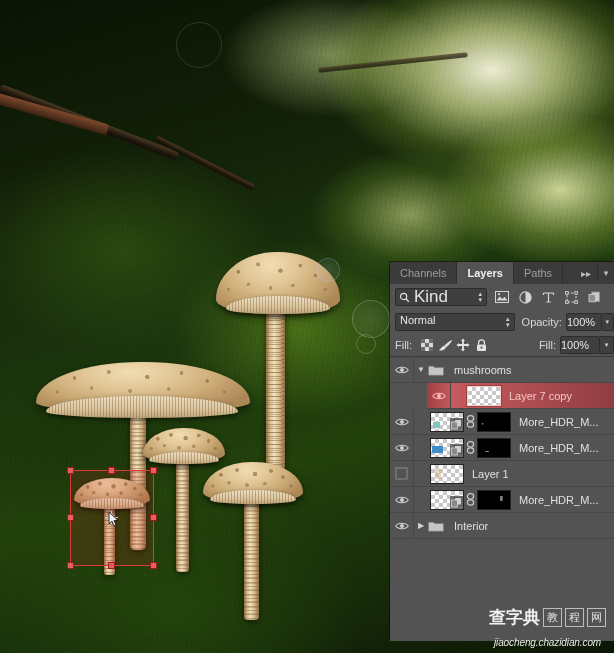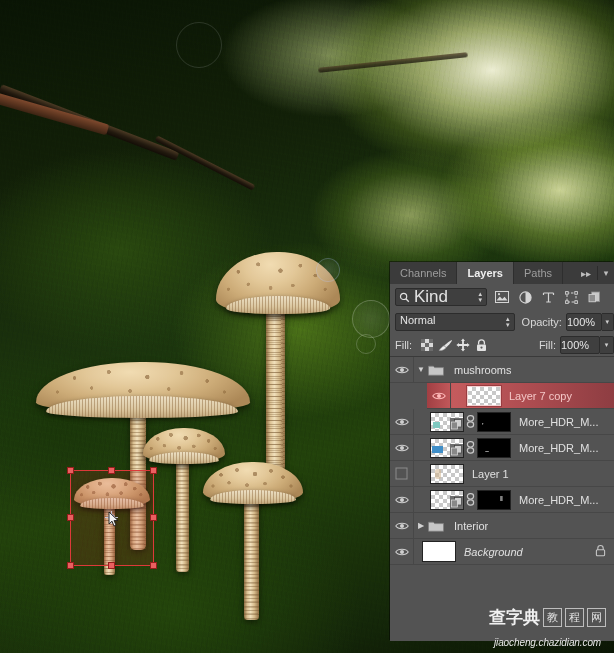--- a/index.html
+++ b/index.html
@@ -719,37 +719,20 @@
         </div>
         <div class="tri">▶</div>
         <div class="folder-ico">
           <svg width="16" height="12" viewBox="0 0 16 12">
             <path d="M0.5 2.2 L5.4 2.2 L6.6 3.6 L15.5 3.6 L15.5 11.2 L0.5 11.2 Z" fill="#c6c6c6" stroke="#7d7d7d" stroke-width="0.7"></path>
           </svg>
         </div>
         <span class="layer-name">Interior</span>
       </div>
 
-      <div class="layer-row">
-        <div class="eye-cell">
-          <svg class="eye" width="14" height="10" viewBox="0 0 14 10">
-            <path d="M0.8 5 C3 1.4 11 1.4 13.2 5 C11 8.6 3 8.6 0.8 5 Z" fill="none" stroke="#cfcfcf" stroke-width="1.1"></path>
-            <circle cx="7" cy="5" r="2" fill="#cfcfcf"></circle>
-          </svg>
-        </div>
-        <div class="indent"></div>
-        <div class="thumb white-thumb"></div>
-        <span class="layer-name italic">Background</span>
-        <span class="row-lock">
-          <svg width="11" height="13" viewBox="0 0 11 13">
-            <path d="M2.8 6 L2.8 4.2 A2.7 2.7 0 0 1 8.2 4.2 L8.2 6" fill="none" stroke="#c5c5c5" stroke-width="1.1"></path>
-            <rect x="1.4" y="5.8" width="8.2" height="6" rx="1" fill="none" stroke="#c5c5c5" stroke-width="1.1"></rect>
-          </svg>
-        </span>
-      </div>
 
     </div>
 
     <div id="panel-empty"></div>
   </div>
 
   <div id="watermark">
     <div id="wm-top">
       <span id="wm-cn">查字典</span>
       <span class="wm-box">教</span>

